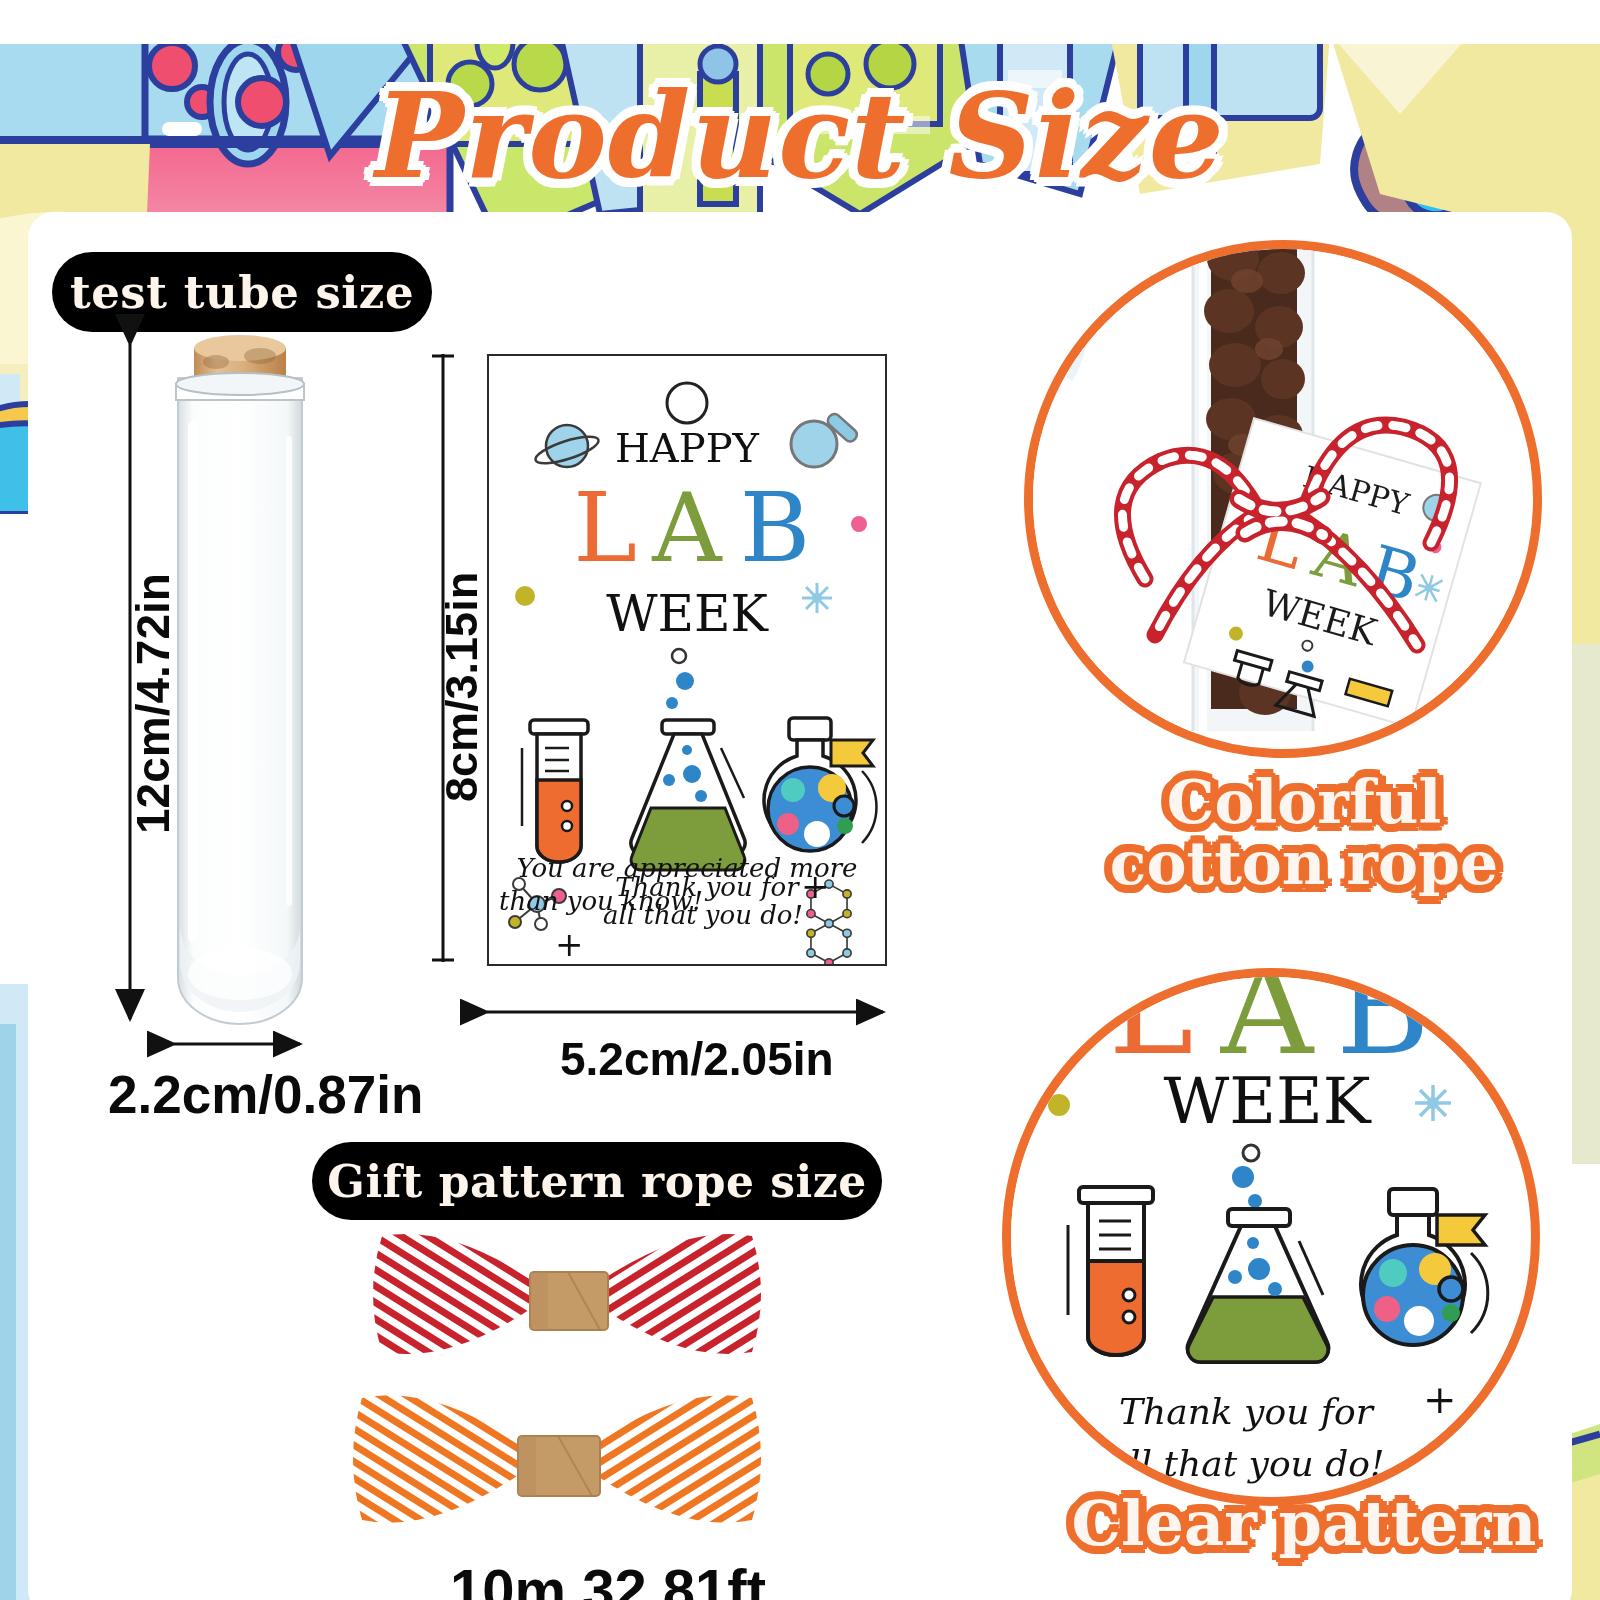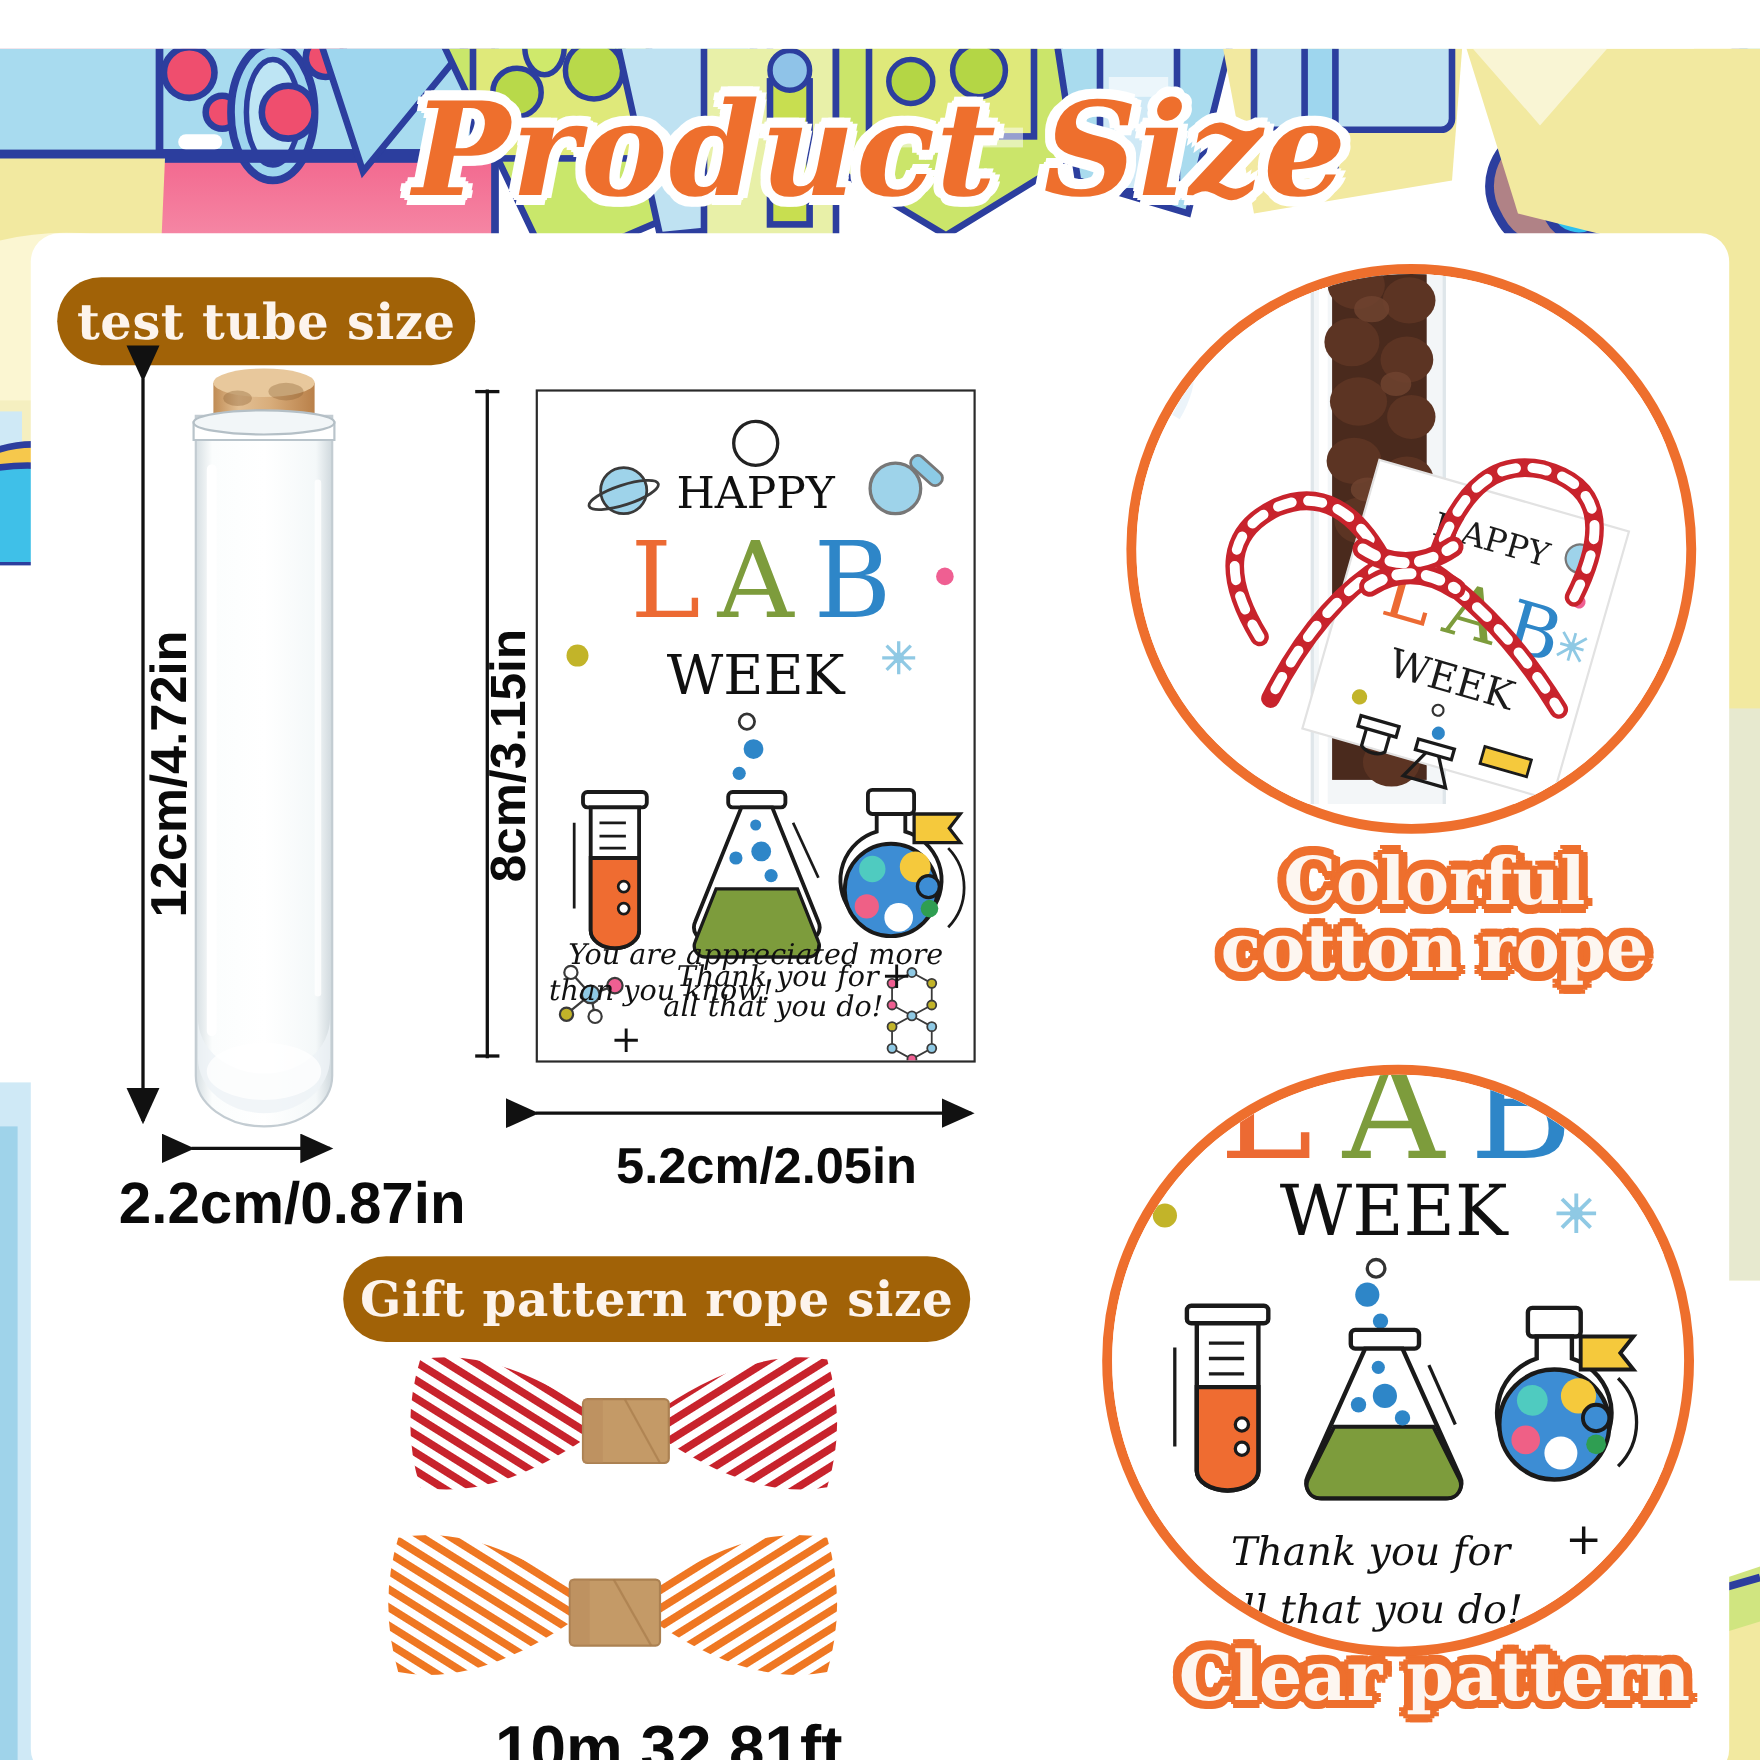--- a/index.html
+++ b/index.html
@@ -33,21 +33,21 @@
       -7px 0 0 #fff, 7px 0 0 #fff, 0 -7px 0 #fff, 0 7px 0 #fff,
       -5px -5px 0 #fff, 5px -5px 0 #fff, -5px 5px 0 #fff, 5px 5px 0 #fff,
       -9px -3px 0 #fff, 9px -3px 0 #fff, -9px 3px 0 #fff, 9px 3px 0 #fff,
       -3px -9px 0 #fff, 3px -9px 0 #fff, -3px 9px 0 #fff, 3px 9px 0 #fff;
     white-space:nowrap;
   }
 
   
   .pill{
     position:absolute;
-    background:#a16207;color:#fdf4ec;
+    background:#000000;color:#fdf4ec;
     border-radius:999px;
     font-family:"DejaVu Serif", serif;
     font-weight:700;
     display:flex;align-items:center;justify-content:center;
     white-space:nowrap;
     letter-spacing:0.5px;
   }
   #pill-tube{left:52px;top:208px;width:380px;height:80px;font-size:45px;}
   #pill-card{left:492px;top:222px;width:370px;height:76px;font-size:42px;}
   #pill-rope{left:312px;top:1098px;width:570px;height:78px;font-size:44px;}

